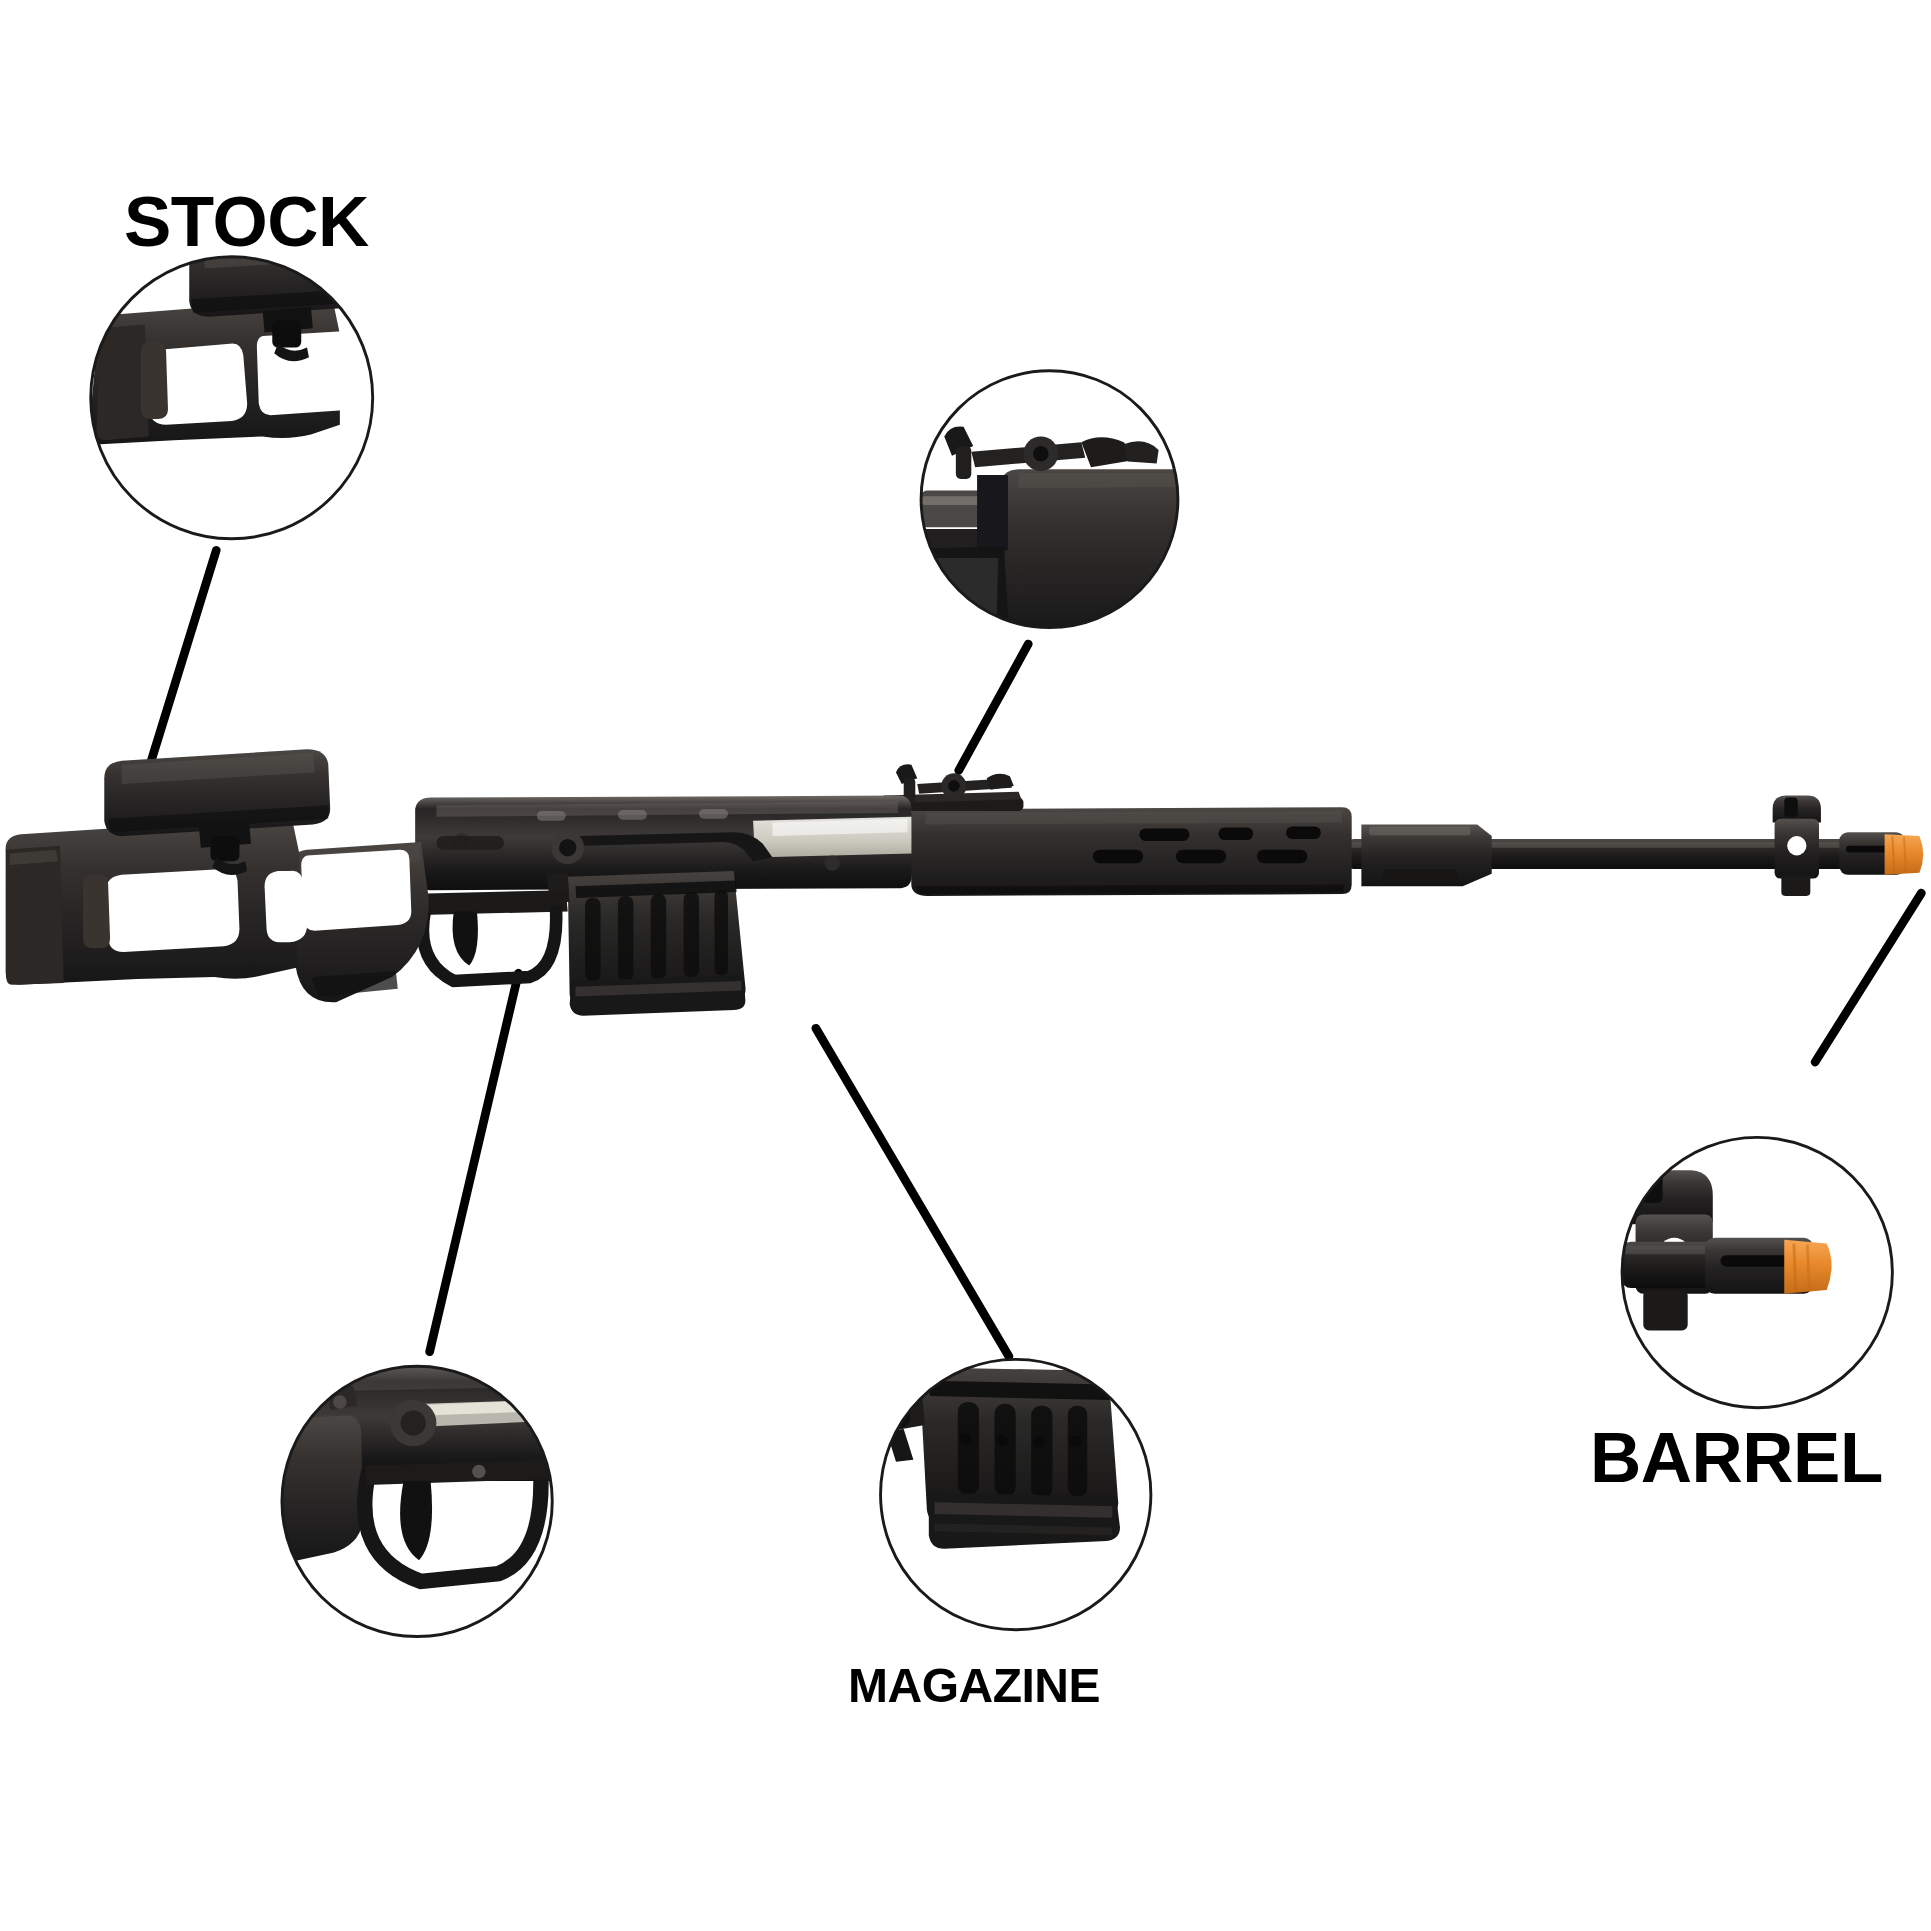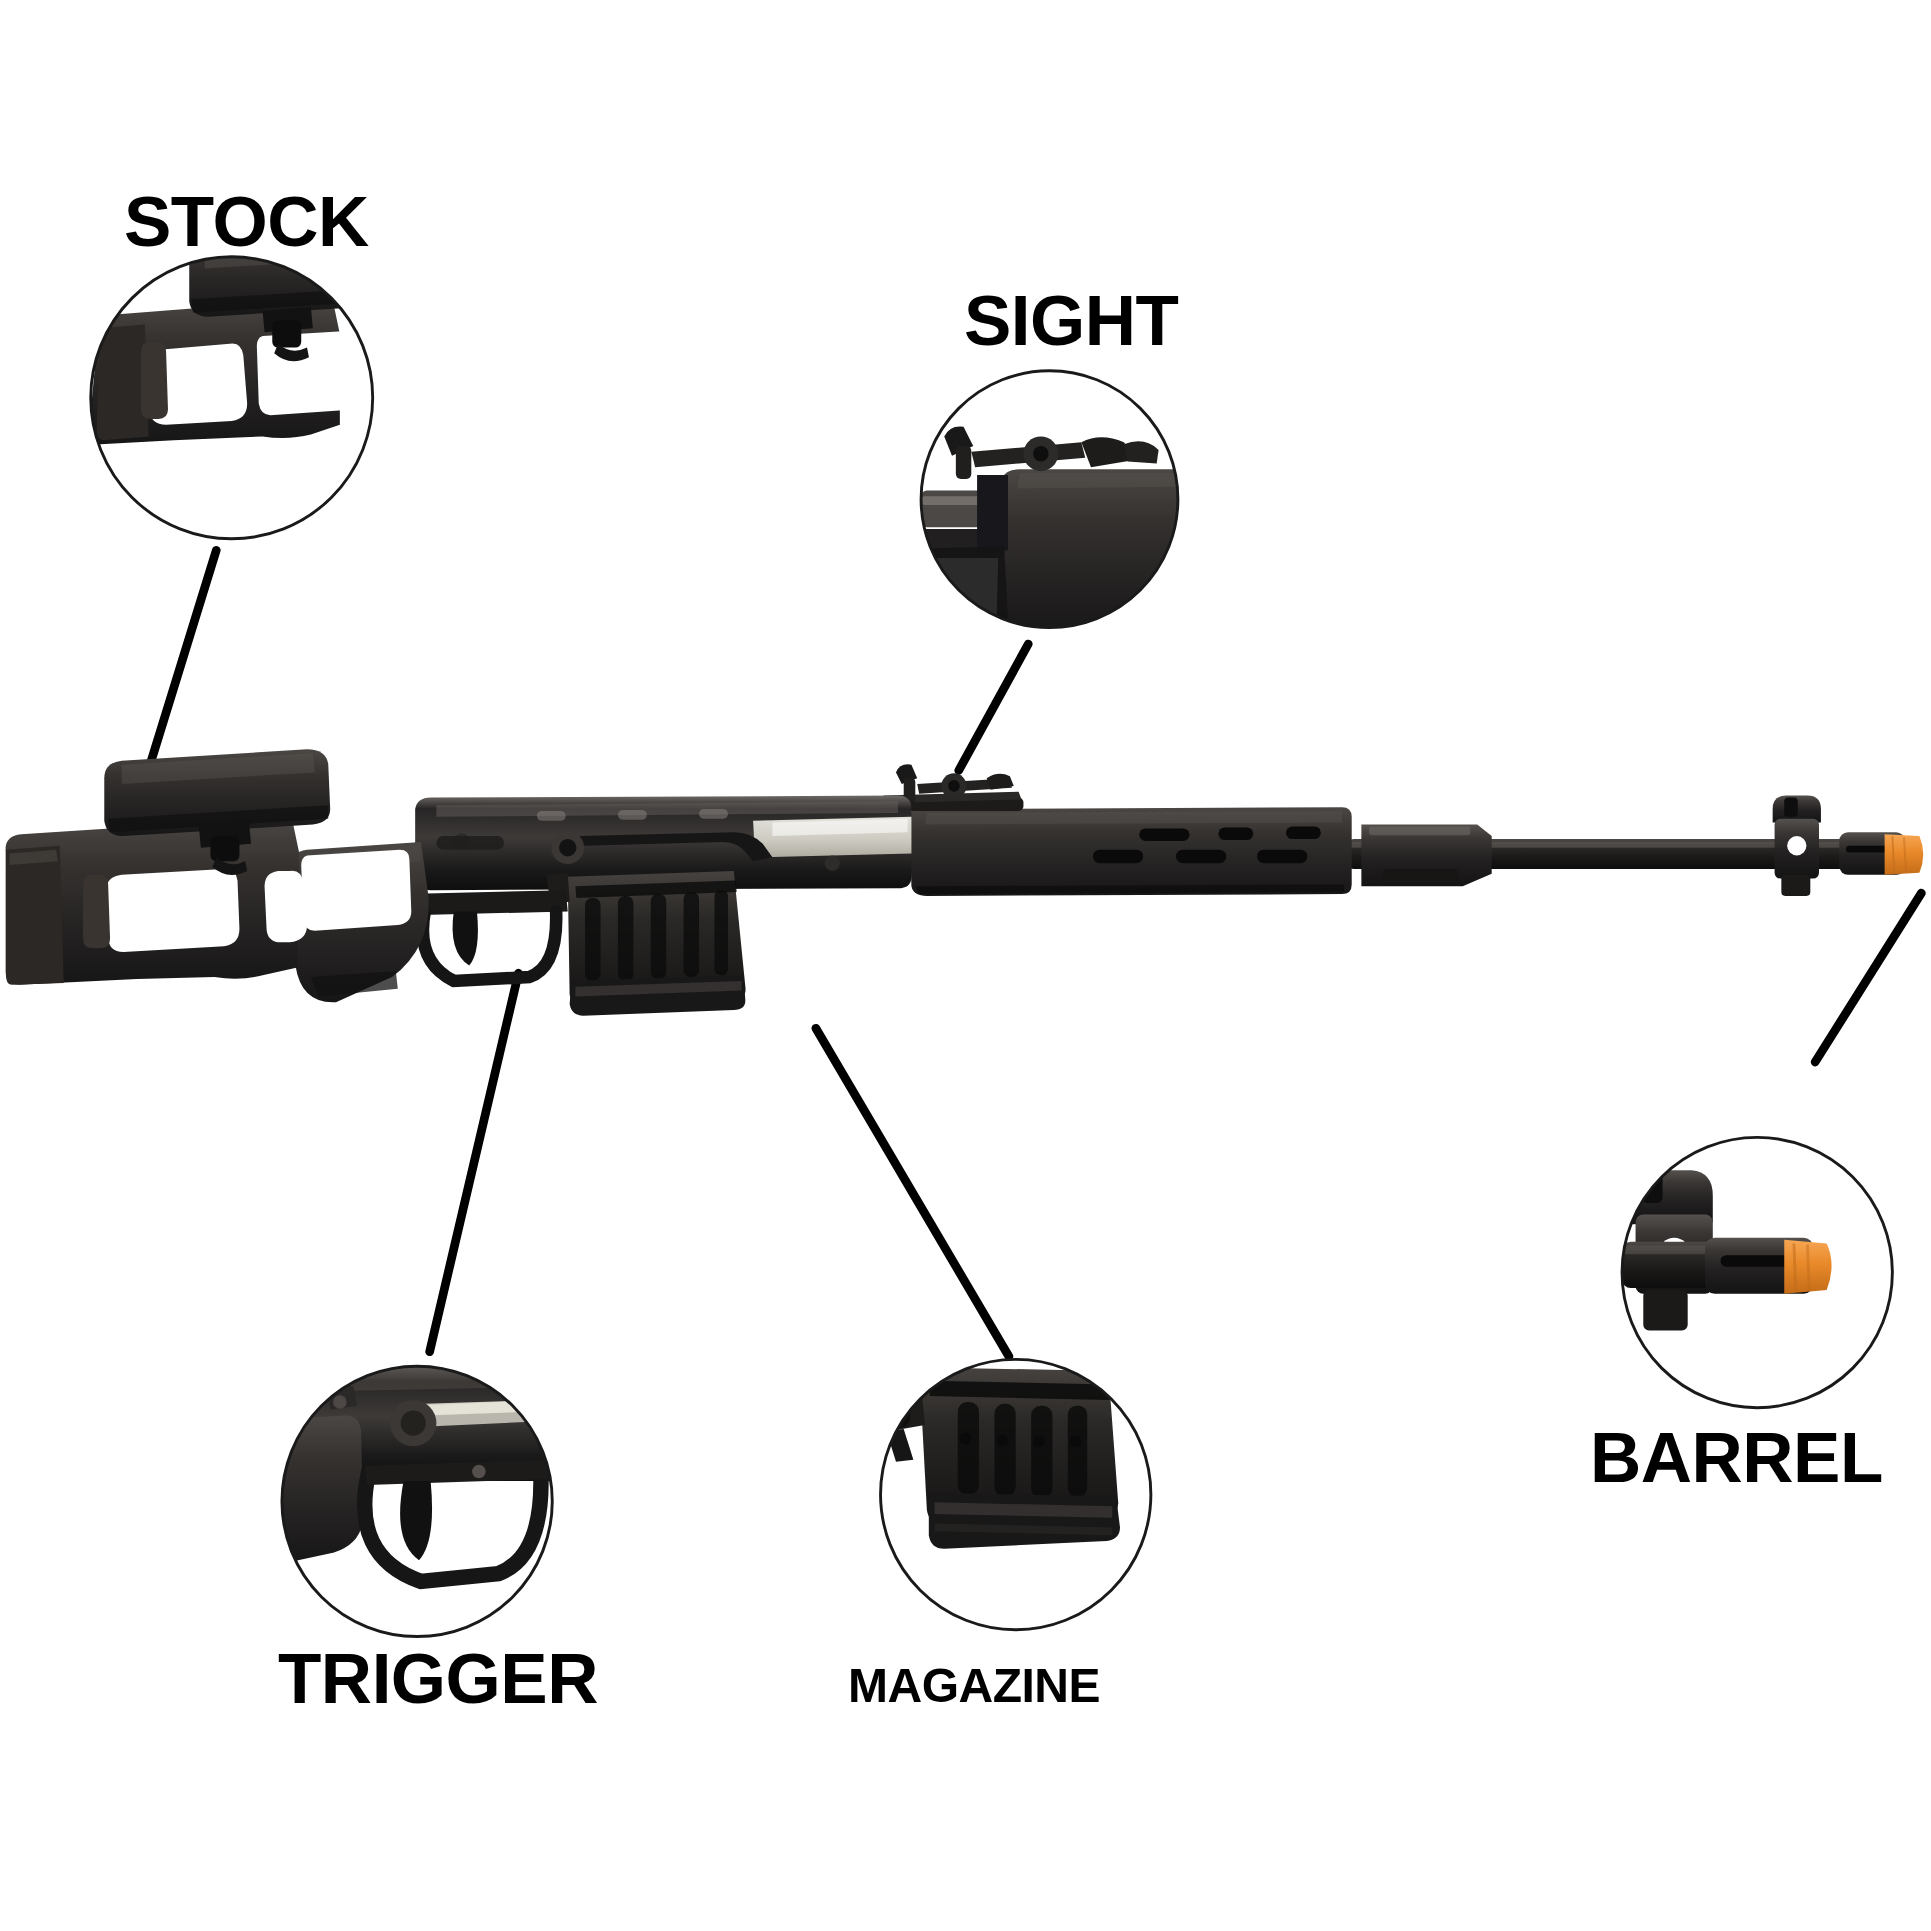--- a/index.html
+++ b/index.html
@@ -393,22 +393,20 @@
         <circle cx="932" cy="1468" r="11" fill="#11100f"></circle>
         <circle cx="932" cy="1468" r="5" fill="#ffffff"></circle>
         <path d="M918 1482 L936 1480 L946 1512 L928 1514 Z" fill="#171616"></path>
       </g>
       <circle cx="1052" cy="1548" r="140" fill="none" stroke="#1a1a1a" stroke-width="3"></circle>
     </g>
   </svg>
 
   <div class="callout-label lbl-stock">STOCK</div>
 
-  <div class="callout-label lbl-sight">SIGHT</div>
 
   <div class="callout-label lbl-barrel">BARREL</div>
 
-  <div class="callout-label lbl-trigger">TRIGGER</div>
 
   <div class="callout-label lbl-magazine">MAGAZINE</div>
 
 </div>
 
 
 </body></html>

